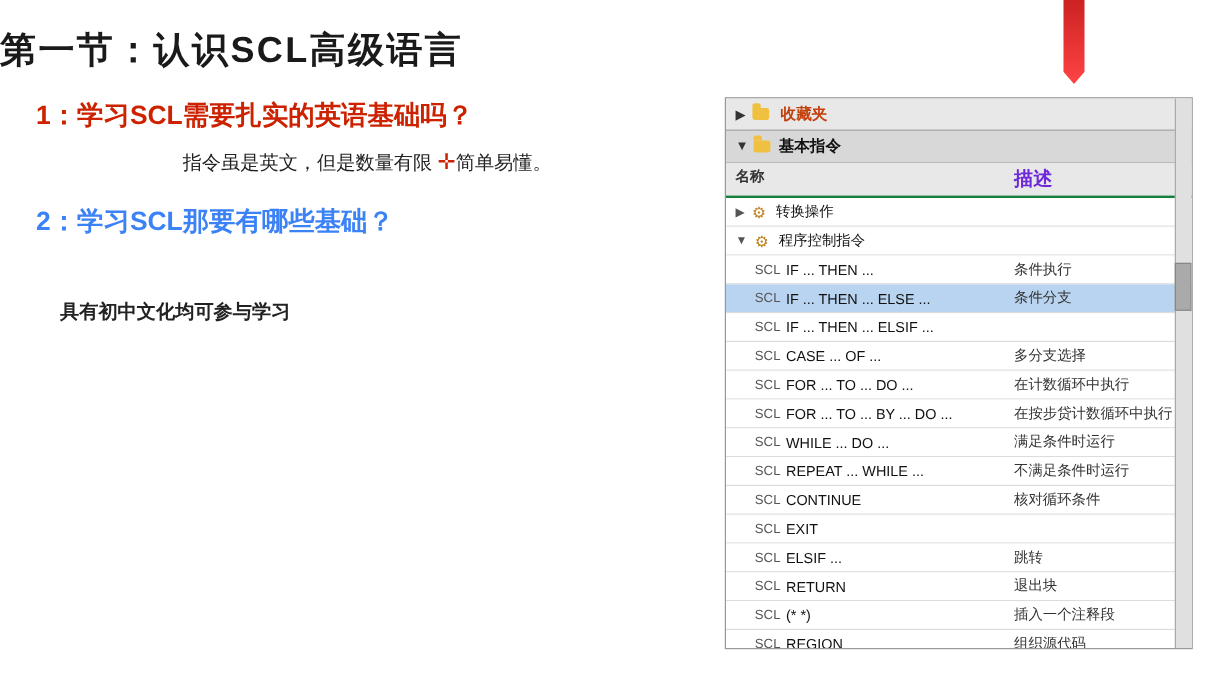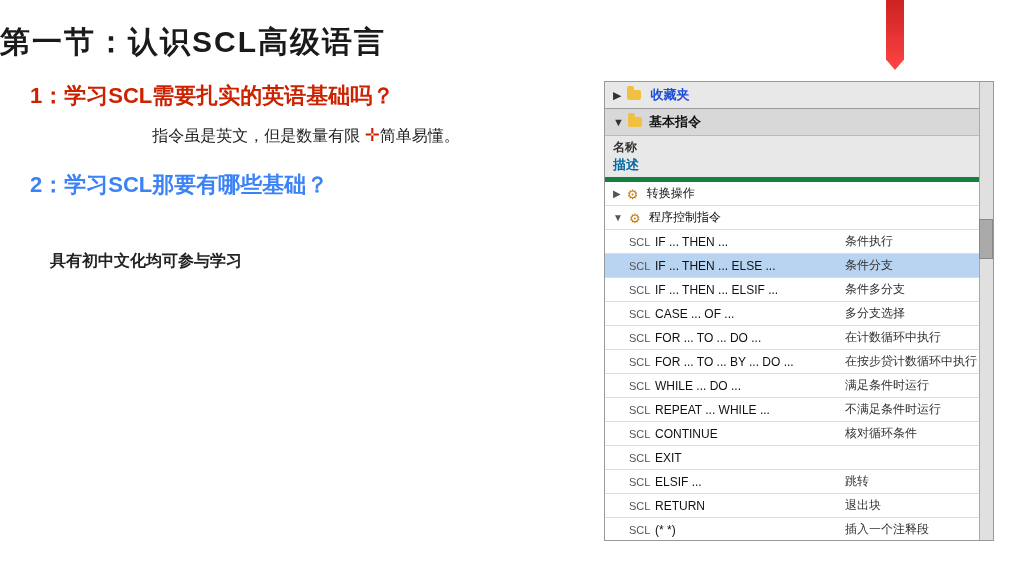--- a/index.html
+++ b/index.html
@@ -107,21 +107,21 @@
       align-items: center;
       gap: 6px;
     }
     .tree-header-arrow {
       color: #333;
       font-size: 11px;
     }
     .tree-header-text {
       font-size: 13px;
       font-weight: bold;
-      color: #1d4ed8;
+      color: #c2410c;
     }
 
     .tree-section {
       background: #d8d8d8;
       border-bottom: 1px solid #bbb;
       padding: 4px 8px;
       display: flex;
       align-items: center;
       gap: 4px;
     }
@@ -132,34 +132,33 @@
     .tree-section-text {
       font-size: 13px;
       font-weight: bold;
       color: #111;
     }
 
     
     .col-headers {
       display: flex;
       background: #e8e8e8;
-      border-bottom: 5px solid #15803d;
+      border-bottom: 2px solid #15803d;
       padding: 3px 8px;
-      flex-direction: column;
     }
     .col-name {
       flex: 1;
       font-size: 12px;
       color: #333;
       font-weight: bold;
     }
     .col-desc {
       width: 140px;
-      font-size: 13px;
-      color: #0369a1;
+      font-size: 16px;
+      color: #6d28d9;
       font-weight: bold;
     }
 
     
     .tree-row {
       display: flex;
       align-items: center;
       padding: 3px 8px;
       border-bottom: 1px solid #ddd;
       background: #fff;
@@ -320,21 +319,20 @@
         <span>IF ... THEN ... ELSE ...</span>
       </div>
       <div class="row-desc">条件分支</div>
     </div>
 
     <div class="tree-row">
       <div class="row-name indent-2">
         <span class="scl-tag">SCL</span>
         <span>IF ... THEN ... ELSIF ...</span>
       </div>
-      <div class="row-desc">条件多分支</div>
     </div>
 
     <div class="tree-row">
       <div class="row-name indent-2">
         <span class="scl-tag">SCL</span>
         <span>CASE ... OF ...</span>
       </div>
       <div class="row-desc">多分支选择</div>
     </div>
 

